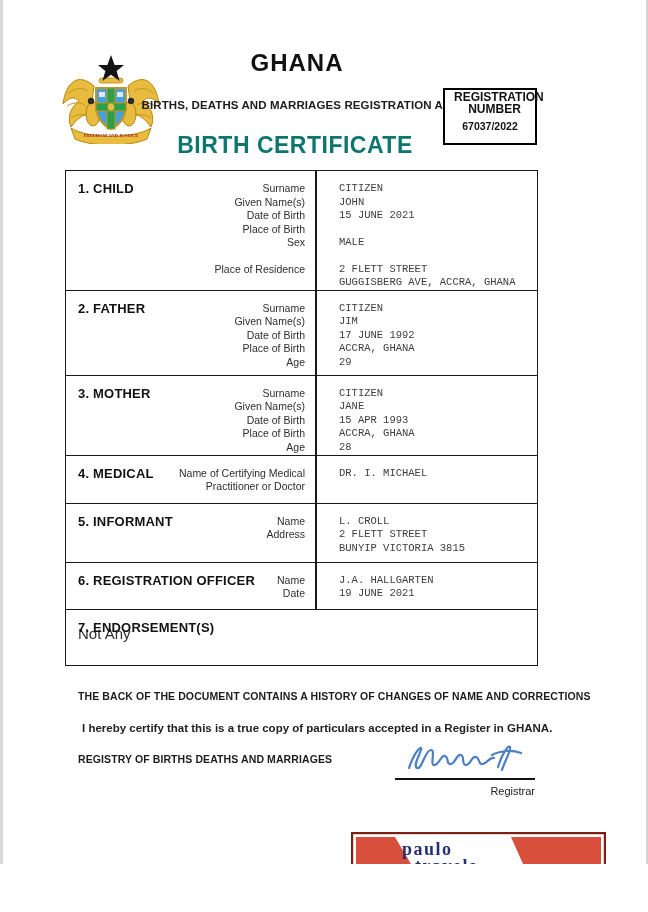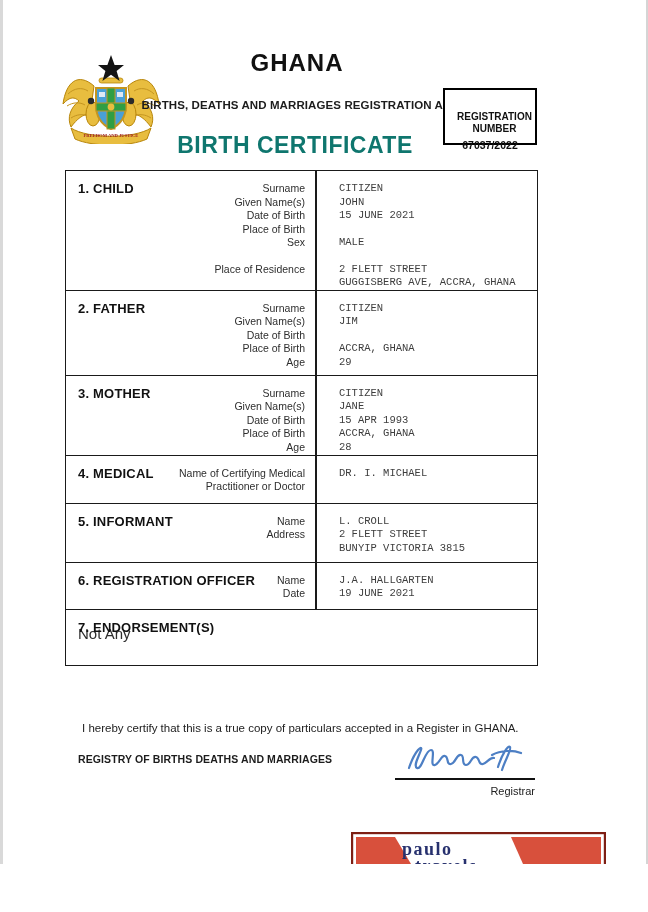--- a/index.html
+++ b/index.html
@@ -13,21 +13,21 @@
   
   .coat{position:absolute;left:60px;top:54px;}
   .country{position:absolute;left:0;top:49px;width:594px;text-align:center;
     font-size:24px;font-weight:bold;letter-spacing:1px;color:#111;}
   .act{position:absolute;left:0;top:99px;width:600px;text-align:center;
     font-size:11.5px;font-weight:bold;color:#1c1c1c;letter-spacing:0.1px;}
   .doc-title{position:absolute;left:0;top:132px;width:590px;text-align:center;
     font-size:23px;font-weight:bold;letter-spacing:0.5px;color:#0f766e;}
   .reg-box{position:absolute;left:443px;top:88px;width:94px;height:57px;border:2px solid #000;
     box-sizing:border-box;text-align:center;font-weight:bold;background:#fff;}
-  .reg-label{font-size:10px;line-height:11.5px;margin-top:21px;color:#111;padding-left:9px;}
+  .reg-label{font-size:12px;line-height:11.5px;margin-top:2px;color:#111;padding-left:9px;}
   .reg-number{font-size:10.5px;margin-top:5px;color:#111;}
 
   
   .cert-table{position:absolute;left:65px;top:170px;width:471px;border:1.5px solid #1a1a1a;background:#fff;}
   .sec{position:relative;box-sizing:border-box;}
   .sec + .sec{border-top:1.5px solid #1a1a1a;}
   .sec:nth-child(1){min-height:117px;}
   .sec:nth-child(2){min-height:85px;}
   .sec:nth-child(3){min-height:80px;}
   .sec:nth-child(4){min-height:48px;}
@@ -40,21 +40,21 @@
   .field{display:flex;align-items:flex-start;}
   .field.spacer{margin-top:13px;}
   .flab{flex:none;width:239px;padding-right:10px;text-align:right;font-size:10.5px;
     color:#2e2e2e;line-height:13.5px;white-space:pre-line;}
   .fval{flex:1;padding-left:8px;font-family:"Liberation Mono","DejaVu Sans Mono",monospace;
     font-size:10.5px;color:#3d3d3d;line-height:13.5px;white-space:pre-line;margin-left:16px;}
   .sec-note{margin:15px 0 0 12px;font-size:15px;color:#2e2e2e;}
 
   
   .back-note{position:absolute;left:78px;top:690px;font-size:10.5px;font-weight:bold;color:#1c1c1c;letter-spacing:0.1px;}
-  .certify{position:absolute;left:82px;top:722px;font-size:11.5px;color:#222;}
+  .certify{position:absolute;left:82px;top:722px;font-size:11.5px;color:#222;font-weight:bold;}
   .registry{position:absolute;left:78px;top:753px;font-size:10.5px;font-weight:bold;color:#1c1c1c;letter-spacing:0.1px;}
   .sig-block{position:absolute;left:395px;top:742px;width:140px;text-align:right;}
   .sig-line{border-bottom:2px solid #111;margin-top:-2px;}
   .registrar{font-size:11px;color:#222;margin-top:5px;}
 
   
   .travel-logo{position:absolute;left:351px;top:832px;}
 </style>
 </head>
 <body>
@@ -137,20 +137,21 @@
           <div class="field">
             <div class="flab">Surname</div>
             <div class="fval">CITIZEN</div>
           </div>
           <div class="field">
             <div class="flab">Given Name(s)</div>
             <div class="fval">JIM</div>
           </div>
           <div class="field">
             <div class="flab">Date of Birth</div>
+            <div class="fval">17 JUNE 1992</div>
           </div>
           <div class="field">
             <div class="flab">Place of Birth</div>
             <div class="fval">ACCRA, GHANA</div>
           </div>
           <div class="field">
             <div class="flab">Age</div>
             <div class="fval">29</div>
           </div>
         </div>
@@ -220,20 +221,21 @@
             <div class="fval">19 JUNE 2021</div>
           </div>
         </div>
       </section>
       <section class="sec">
         <div class="sec-title">7. ENDORSEMENT(S)</div>
         <div class="sec-note">Not Any</div>
       </section>
     </div>
 
+  <div class="back-note">THE BACK OF THE DOCUMENT CONTAINS A HISTORY OF CHANGES OF NAME AND CORRECTIONS</div>
   <div class="certify">I hereby certify that this is a true copy of particulars accepted in a Register in GHANA.</div>
   <div class="registry">REGISTRY OF BIRTHS DEATHS AND MARRIAGES</div>
 
   <div class="sig-block">
     <svg width="140" height="34" viewBox="0 0 140 34">
       <path d="M14 26 C20 8 28 2 26 8 C24 14 18 24 22 26 C27 28 30 8 36 8 C41 8 34 25 40 23 C45 21 46 13 50 14 C54 15 51 23 56 22 C61 21 61 12 66 13 C70 14 66 23 71 23 C76 23 76 14 81 15 C85 16 83 23 88 22 C92 21 95 15 99 16 M103 25 C107 12 113 3 115 5 C117 7 110 18 107 28 M97 13 C106 8 118 8 126 11" stroke="#4d7fc4" stroke-width="2.2" fill="none" stroke-linecap="round"></path>
     </svg>
     <div class="sig-line"></div>
     <div class="registrar">Registrar</div>
   </div>

